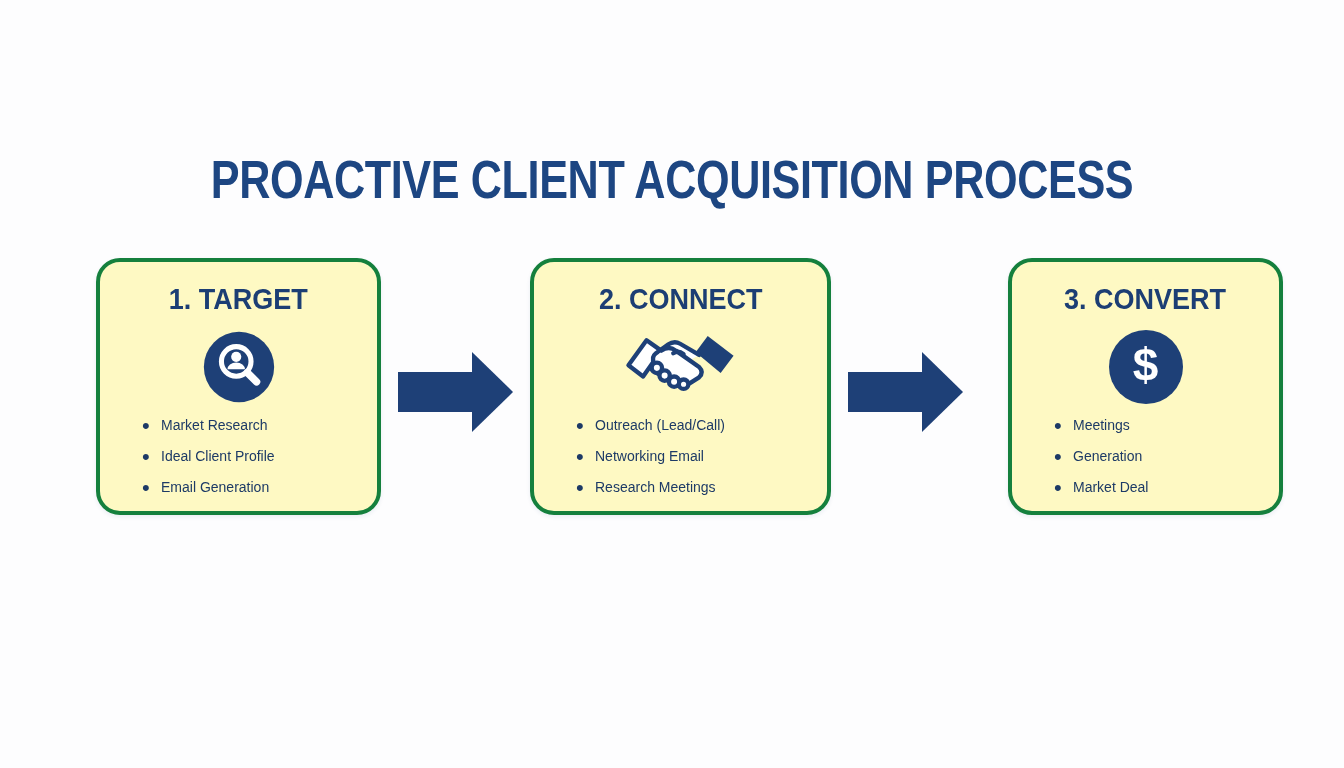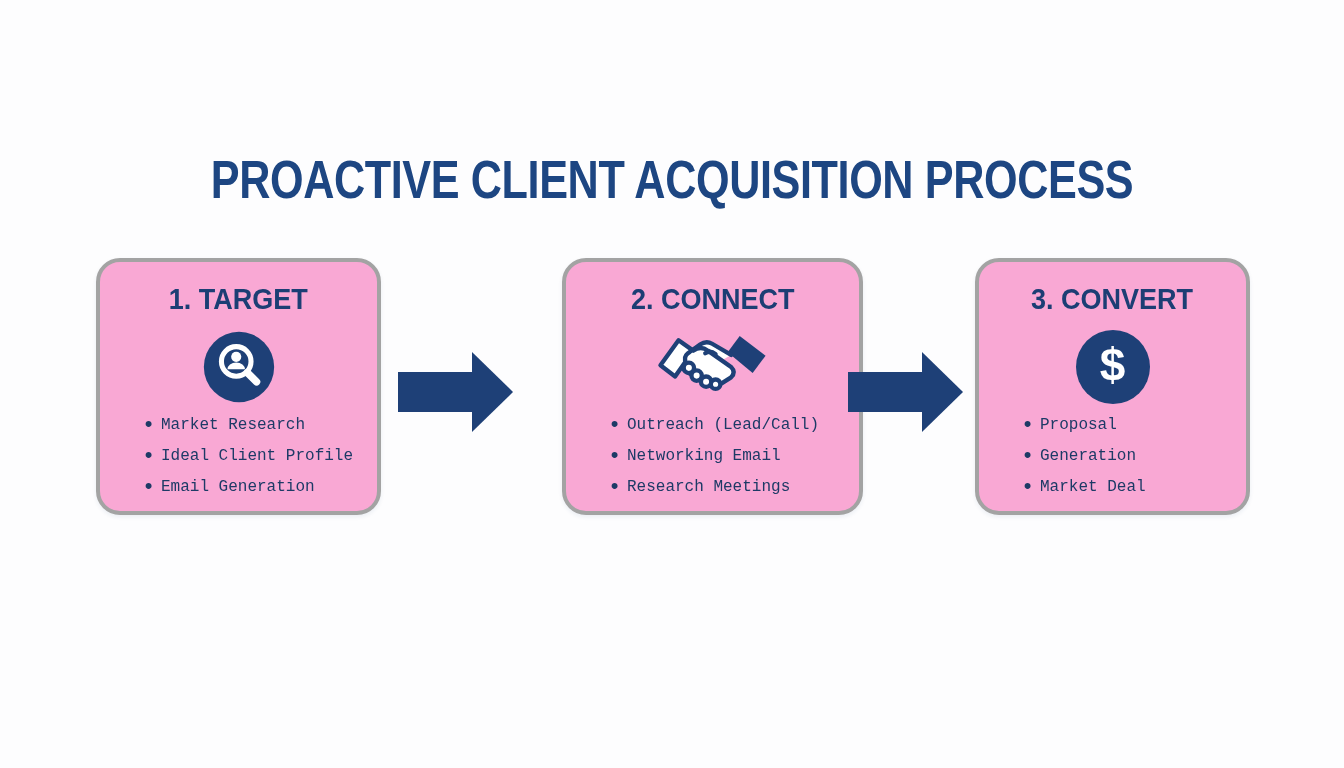--- a/index.html
+++ b/index.html
@@ -26,31 +26,31 @@
     color: #1d4682;
     letter-spacing: -0.5px;
     transform: scaleX(0.80);
     transform-origin: 50% 50%;
     white-space: nowrap;
   }
   .step-box {
     position: absolute;
     top: 258px;
     height: 257px;
-    background: #f9a8d4;
-    border: 4px solid #a3a3a3;
+    background: #fef9c3;
+    border: 4px solid #15803d;
     border-radius: 24px;
     box-shadow: 0 2px 4px rgba(30, 64, 119, 0.08);
     display: flex;
     flex-direction: column;
     align-items: center;
   }
   .box-1 { left: 96px;  width: 285px; }
-  .box-2 { left: 530px; width: 301px; margin-left: 32px; }
-  .box-3 { left: 975px; width: 275px; }
+  .box-2 { left: 530px; width: 301px; }
+  .box-3 { left: 1008px; width: 275px; }
   .step-heading {
     margin-top: 20px;
     font-size: 30px;
     font-weight: 700;
     color: #1c3e74;
     transform: scaleX(0.9);
     transform-origin: 50% 50%;
     white-space: nowrap;
   }
   .icon-wrap {
@@ -62,25 +62,24 @@
   }
   .step-items {
     list-style: none;
     align-self: flex-start;
     margin-left: 42px;
     margin-top: 4px;
   }
   .step-items li {
     position: relative;
     padding-left: 19px;
-    font-size: 16px;
+    font-size: 14px;
     line-height: 31px;
     color: #1d3a66;
     white-space: nowrap;
-    font-family: Liberation Mono, monospace;
   }
   .step-items li::before {
     content: "\2022";
     position: absolute;
     left: 0;
     top: 0;
     color: #1d3a66;
     font-size: 22px;
   }
   .arrow {
@@ -180,19 +179,19 @@
   <div class="arrow arrow-2"></div>
 
   <section class="step-box box-3">
     <h2 class="step-heading">3. CONVERT</h2>
     <div class="icon-wrap">
       <div class="dollar-circle">
         <span class="dollar-glyph">$</span>
       </div>
     </div>
     <ul class="step-items">
-      <li>Proposal</li>
+      <li>Meetings</li>
       <li>Generation</li>
       <li>Market Deal</li>
     </ul>
   </section>
 
 </div>
 
 </body></html>

